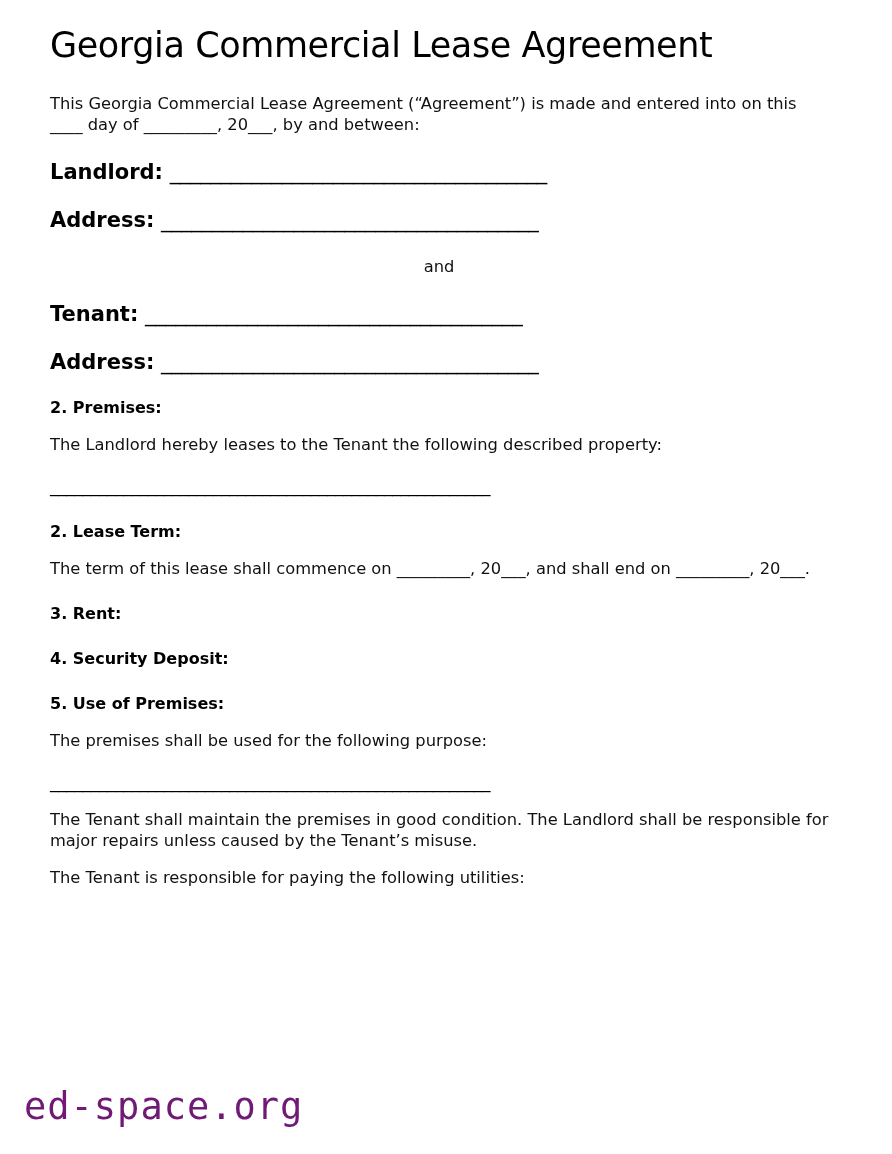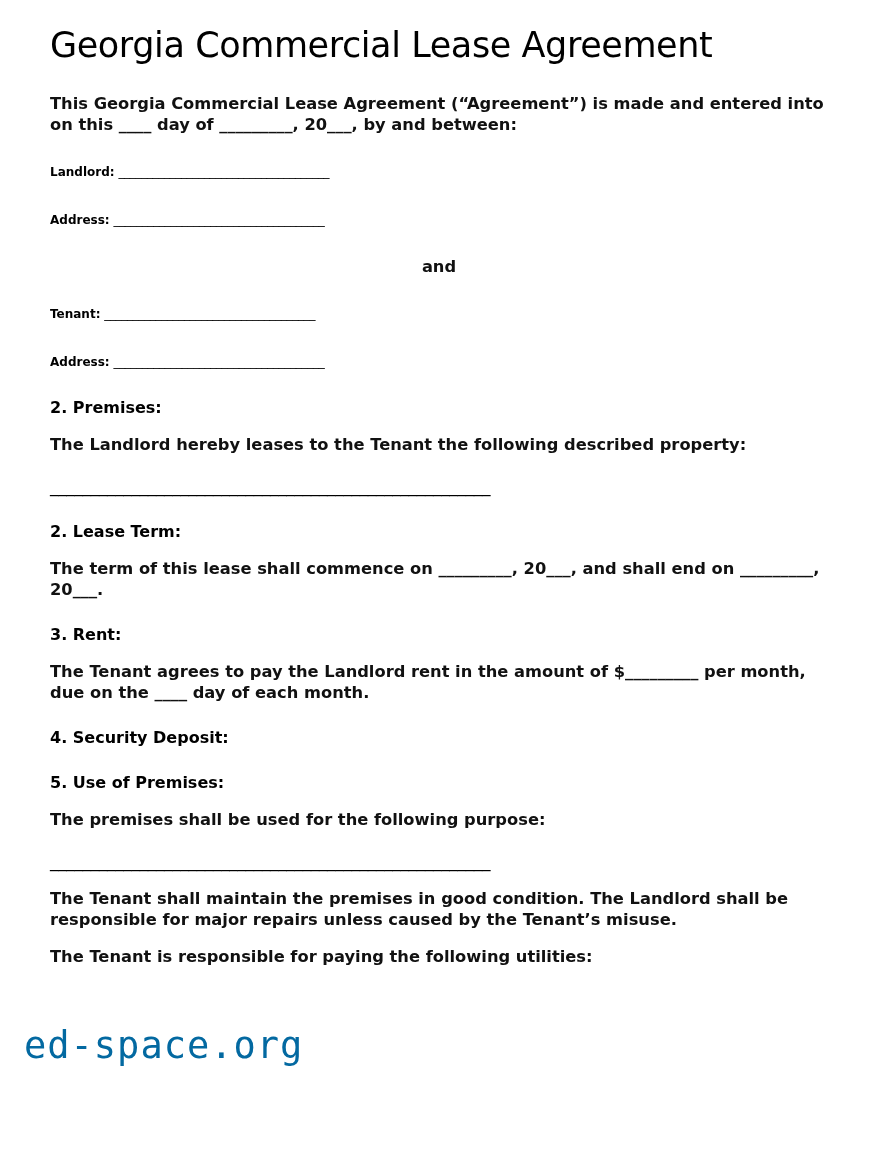--- a/index.html
+++ b/index.html
@@ -43,30 +43,30 @@
     padding-top: 26px;
     color: #000;
     white-space: nowrap;
   }
 
   .para {
     font-size: 16.3px;
     line-height: 21px;
     margin: 0;
     color: #111;
-    font-weight: bold;
+    font-weight: normal;
   }
 
   .intro {
     margin-top: 28px;
     width: 775px;
   }
 
   .field-line {
-    font-size: 12px;
+    font-size: 21px;
     line-height: 21px;
     margin-top: 27px;
     white-space: nowrap;
   }
   .field-line .label {
     font-weight: bold;
   }
   .field-line .blank {
     font-weight: normal;
     letter-spacing: -0.3px;
@@ -100,25 +100,25 @@
     line-height: 21px;
     letter-spacing: -0.35px;
     padding-top: 21px;
     color: #000;
     white-space: nowrap;
   }
 
   .watermark {
     position: absolute;
     left: 24px;
-    top: 1024px;
+    top: 1085px;
     font-family: "DejaVu Sans Mono", "Liberation Mono", monospace;
     font-size: 37px;
     letter-spacing: 1px;
-    color: #0369a1;
+    color: #701a75;
     white-space: nowrap;
     user-select: none;
   }
 </style>
 </head>
 <body>
 
 <div class="page">
   <div class="content">
 
@@ -150,21 +150,20 @@
 
 
     <h2 class="section-heading">2. Premises:</h2>
     <p class="para section-para">The Landlord hereby leases to the Tenant the following described property:</p>
     <div class="blank-rule">______________________________________________________</div>
 
     <h2 class="section-heading">2. Lease Term:</h2>
     <p class="para section-para">The term of this lease shall commence on _________, 20___, and shall end on _________, 20___.</p>
 
     <h2 class="section-heading">3. Rent:</h2>
-    <p class="para section-para">The Tenant agrees to pay the Landlord rent in the amount of $_________ per month, due on the ____ day of each month.</p>
 
     <h2 class="section-heading">4. Security Deposit:</h2>
 
     <h2 class="section-heading">5. Use of Premises:</h2>
     <p class="para section-para">The premises shall be used for the following purpose:</p>
     <div class="blank-rule">______________________________________________________</div>
 
     <p class="para section-para">The Tenant shall maintain the premises in good condition. The Landlord shall be responsible for major repairs unless caused by the Tenant’s misuse.</p>
 
     <p class="para section-para">The Tenant is responsible for paying the following utilities:</p>

